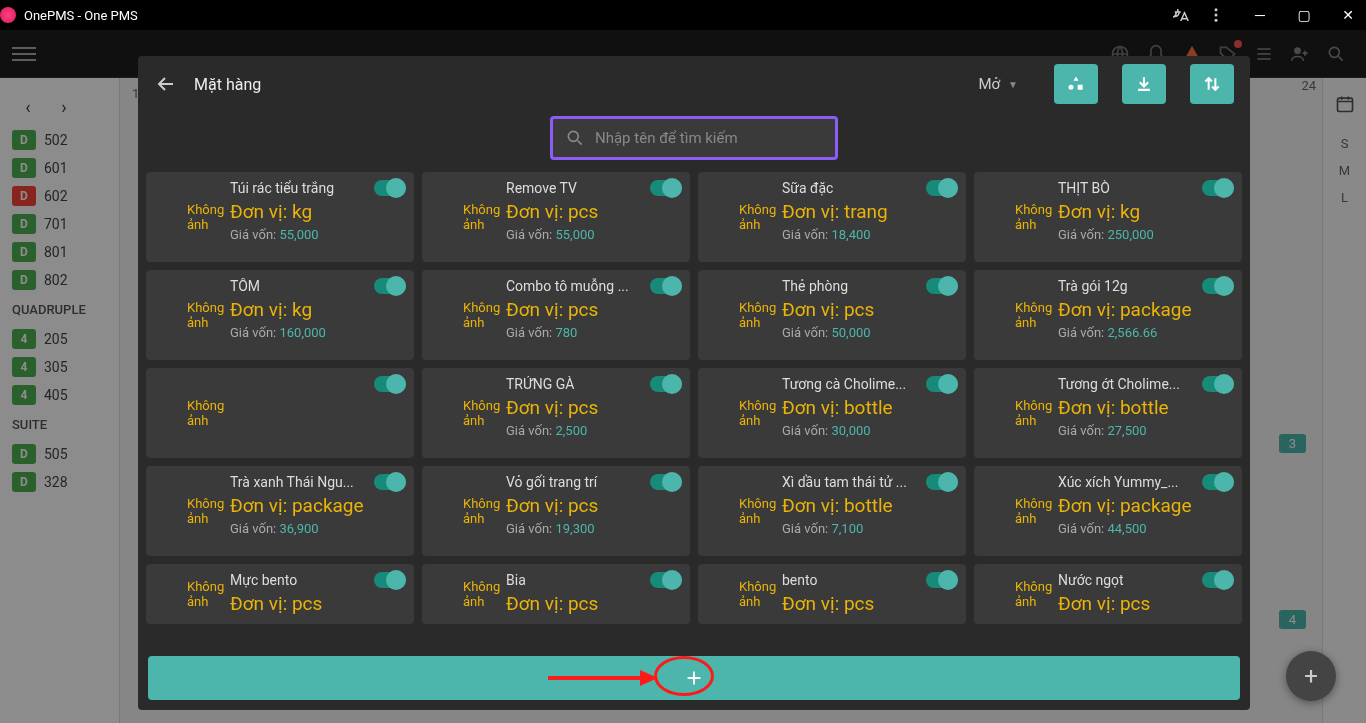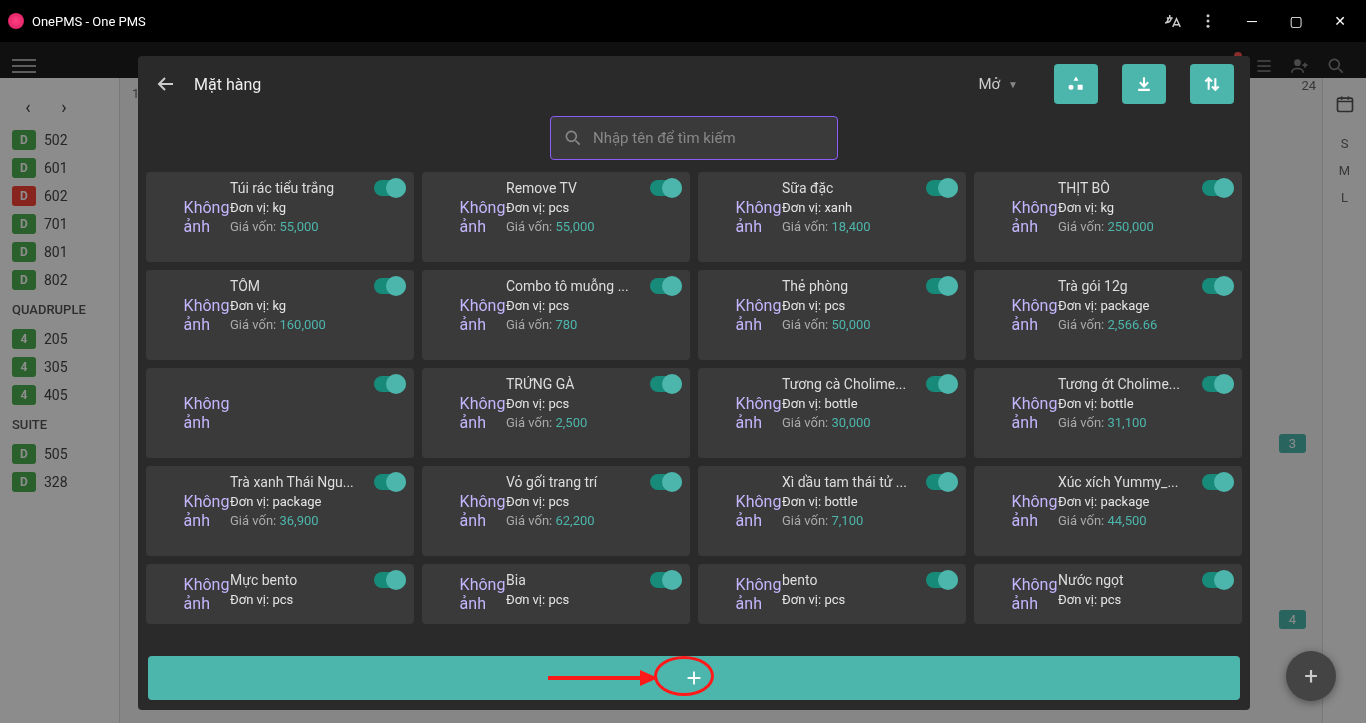--- a/index.html
+++ b/index.html
@@ -1,19 +1,19 @@
 <!DOCTYPE html>
 <html><head>
 <meta charset="utf-8">
 <style>
 * { margin:0; padding:0; box-sizing:border-box; font-family:Roboto,Arial,sans-serif; }
 body { background:#1a1a1a; color:#ccc; width:1366px; height:723px; overflow:hidden; position:relative; }
 
 
-.titlebar { height:42px; background:#000; display:flex; align-items:center; padding:0 8px; color:#fff; font-size:13px; }
+.titlebar { height:30px; background:#000; display:flex; align-items:center; padding:0 0; color:#fff; font-size:13px; }
 .titlebar .logo { width:16px; height:16px; border-radius:50%; background:radial-gradient(circle,#ff4081,#d81b60); margin-right:8px; }
 .titlebar .title { flex:1; }
 .titlebar .win-controls { display:flex; gap:8px; align-items:center; }
 .titlebar .win-btn { width:36px; height:30px; display:flex; align-items:center; justify-content:center; color:#fff; font-size:14px; cursor:pointer; }
 .titlebar .win-icon { width:20px; height:20px; display:flex; align-items:center; justify-content:center; margin-right:8px; }
 
 
 .main-header { height:48px; background:#1e1e1e; display:flex; align-items:center; padding:0 12px; border-bottom:1px solid #333; }
 .hamburger { width:24px; height:24px; display:flex; flex-direction:column; justify-content:center; gap:4px; cursor:pointer; }
 .hamburger span { height:2px; background:#aaa; }
@@ -48,33 +48,33 @@
 .modal { position:absolute; top:56px; left:138px; width:1112px; height:654px; background:#2a2a2a; border-radius:4px; display:flex; flex-direction:column; }
 .modal-header { height:56px; display:flex; align-items:center; padding:0 16px; gap:16px; }
 .back-btn { width:24px; height:24px; display:flex; align-items:center; justify-content:center; color:#ccc; cursor:pointer; font-size:20px; }
 .modal-title { flex:1; color:#eee; font-size:16px; font-weight:400; }
 .dropdown { display:flex; align-items:center; gap:8px; color:#ccc; padding:6px 12px; cursor:pointer; font-size:15px; }
 .dropdown-caret { font-size:10px; color:#888; }
 .action-btn { width:44px; height:40px; background:#4db6ac; border-radius:4px; display:flex; align-items:center; justify-content:center; color:#fff; cursor:pointer; margin-left:8px; }
 
 
 .search-row { display:flex; justify-content:center; padding:4px 0 12px; }
-.search-box { width:288px; height:44px; background:#3a3a3a; border:1px solid #8b5cf6; border-radius:4px; display:flex; align-items:center; padding:16px 12px; gap:10px; }
+.search-box { width:288px; height:44px; background:#3a3a3a; border:3px solid #8b5cf6; border-radius:4px; display:flex; align-items:center; padding:16px 12px; gap:10px; }
 .search-box input { flex:1; background:transparent; border:none; outline:none; color:#ccc; font-size:15px; }
 .search-box input::placeholder { color:#888; }
 .search-icon { color:#888; width:20px; height:20px; }
 
 
 .grid { flex:1; padding:0 8px; overflow:hidden; display:grid; grid-template-columns:repeat(4,1fr); gap:8px; align-content:start; }
 .card { background:#3a3a3a; border-radius:4px; height:90px; display:flex; position:relative; }
 .card.short { height:60px; }
-.thumb { width:80px; display:flex; align-items:center; justify-content:center; color:#c4b5fd; font-size:16px;padding-left:41px; }
+.thumb { width:80px; display:flex; align-items:center; justify-content:center; color:#eab308; font-size:13px;padding-left:41px; }
 .card-body { flex:1; padding:8px 8px 8px 4px; display:flex; flex-direction:column; gap:4px; font-size:14px; }
 .card-name { color:#ddd; white-space:nowrap; overflow:hidden; text-overflow:ellipsis; max-width:140px; }
-.card-unit { color:#e5e5e5; font-size:13px; }
+.card-unit { color:#eab308; font-size:19px; }
 .card-price { color:#aaa; font-size:13px; }
 .card-price .val { color:#4db6ac; }
 .toggle { position:absolute; top:8px; right:8px; width:32px; height:16px; background:#178a7a; border-radius:10px; }
 .toggle::after { content:''; position:absolute; right:0; top:-2px; width:20px; height:20px; background:#4db6ac; border-radius:50%; }
 
 
 .add-bar { margin:8px 10px 10px; height:44px; background:#4db6ac; border-radius:4px; display:flex; align-items:center; justify-content:center; color:#fff; font-size:22px; cursor:pointer; position:relative; }
 .red-ring { position:absolute; width:60px; height:40px; border:3px solid #ff1a1a; border-radius:50%; left:506px; top:0; pointer-events:none; }
 .red-arrow { position:absolute; left:400px; top:18px; width:106px; height:6px; pointer-events:none; }
 .red-arrow svg { overflow:visible; }
@@ -292,21 +292,21 @@
       <div class="card-name">Remove TV</div>
       <div class="card-unit">Đơn vị: pcs</div>
       <div class="card-price">Giá vốn: <span class="val">55,000</span></div>
     </div>
     <div class="toggle"></div>
       </div>
       <div class="card">
     <div class="thumb">Không ảnh</div>
     <div class="card-body">
       <div class="card-name">Sữa đặc</div>
-      <div class="card-unit">Đơn vị: xanh</div>
+      <div class="card-unit">Đơn vị: trang</div>
       <div class="card-price">Giá vốn: <span class="val">18,400</span></div>
     </div>
     <div class="toggle"></div>
       </div>
       <div class="card">
     <div class="thumb">Không ảnh</div>
     <div class="card-body">
       <div class="card-name">THỊT BÒ</div>
       <div class="card-unit">Đơn vị: kg</div>
       <div class="card-price">Giá vốn: <span class="val">250,000</span></div>
@@ -369,39 +369,39 @@
       <div class="card-unit">Đơn vị: bottle</div>
       <div class="card-price">Giá vốn: <span class="val">30,000</span></div>
     </div>
     <div class="toggle"></div>
       </div>
       <div class="card">
     <div class="thumb">Không ảnh</div>
     <div class="card-body">
       <div class="card-name">Tương ớt Cholime...</div>
       <div class="card-unit">Đơn vị: bottle</div>
-      <div class="card-price">Giá vốn: <span class="val">31,100</span></div>
+      <div class="card-price">Giá vốn: <span class="val">27,500</span></div>
     </div>
     <div class="toggle"></div>
       </div>
       <div class="card">
     <div class="thumb">Không ảnh</div>
     <div class="card-body">
       <div class="card-name">Trà xanh Thái Ngu...</div>
       <div class="card-unit">Đơn vị: package</div>
       <div class="card-price">Giá vốn: <span class="val">36,900</span></div>
     </div>
     <div class="toggle"></div>
       </div>
       <div class="card">
     <div class="thumb">Không ảnh</div>
     <div class="card-body">
       <div class="card-name">Vỏ gối trang trí</div>
       <div class="card-unit">Đơn vị: pcs</div>
-      <div class="card-price">Giá vốn: <span class="val">62,200</span></div>
+      <div class="card-price">Giá vốn: <span class="val">19,300</span></div>
     </div>
     <div class="toggle"></div>
       </div>
       <div class="card">
     <div class="thumb">Không ảnh</div>
     <div class="card-body">
       <div class="card-name">Xì dầu tam thái tử ...</div>
       <div class="card-unit">Đơn vị: bottle</div>
       <div class="card-price">Giá vốn: <span class="val">7,100</span></div>
     </div>

